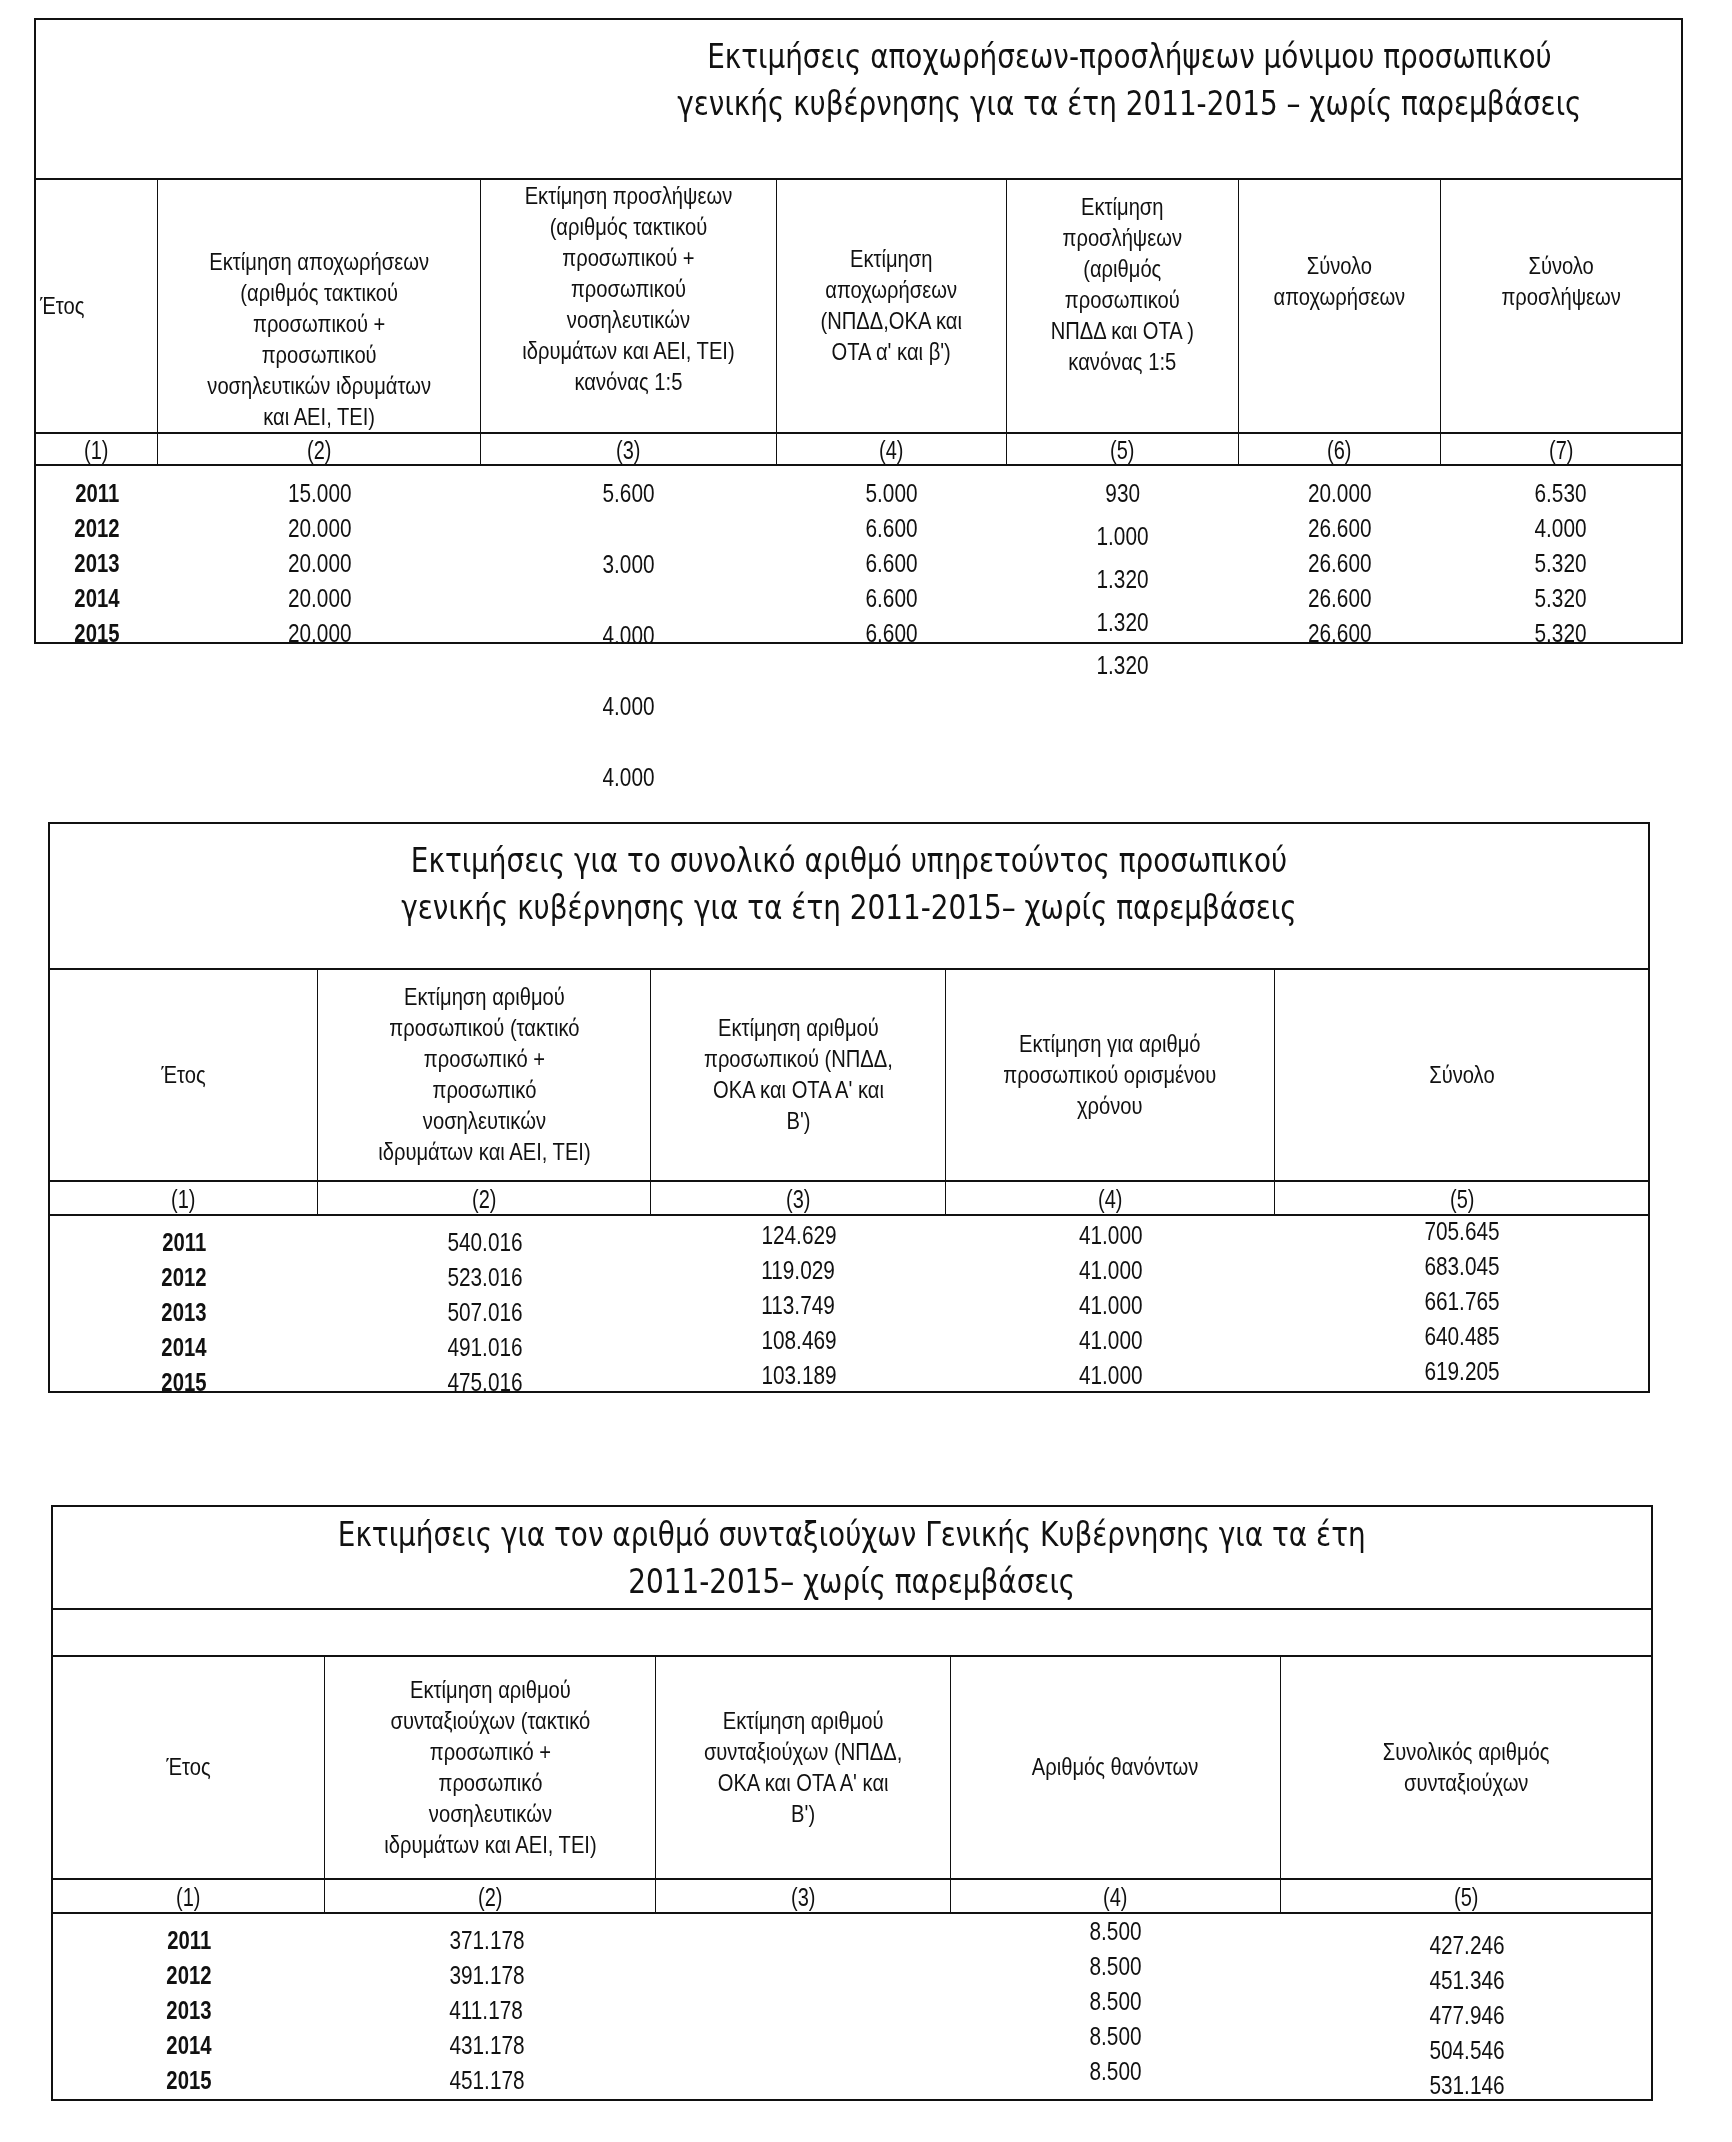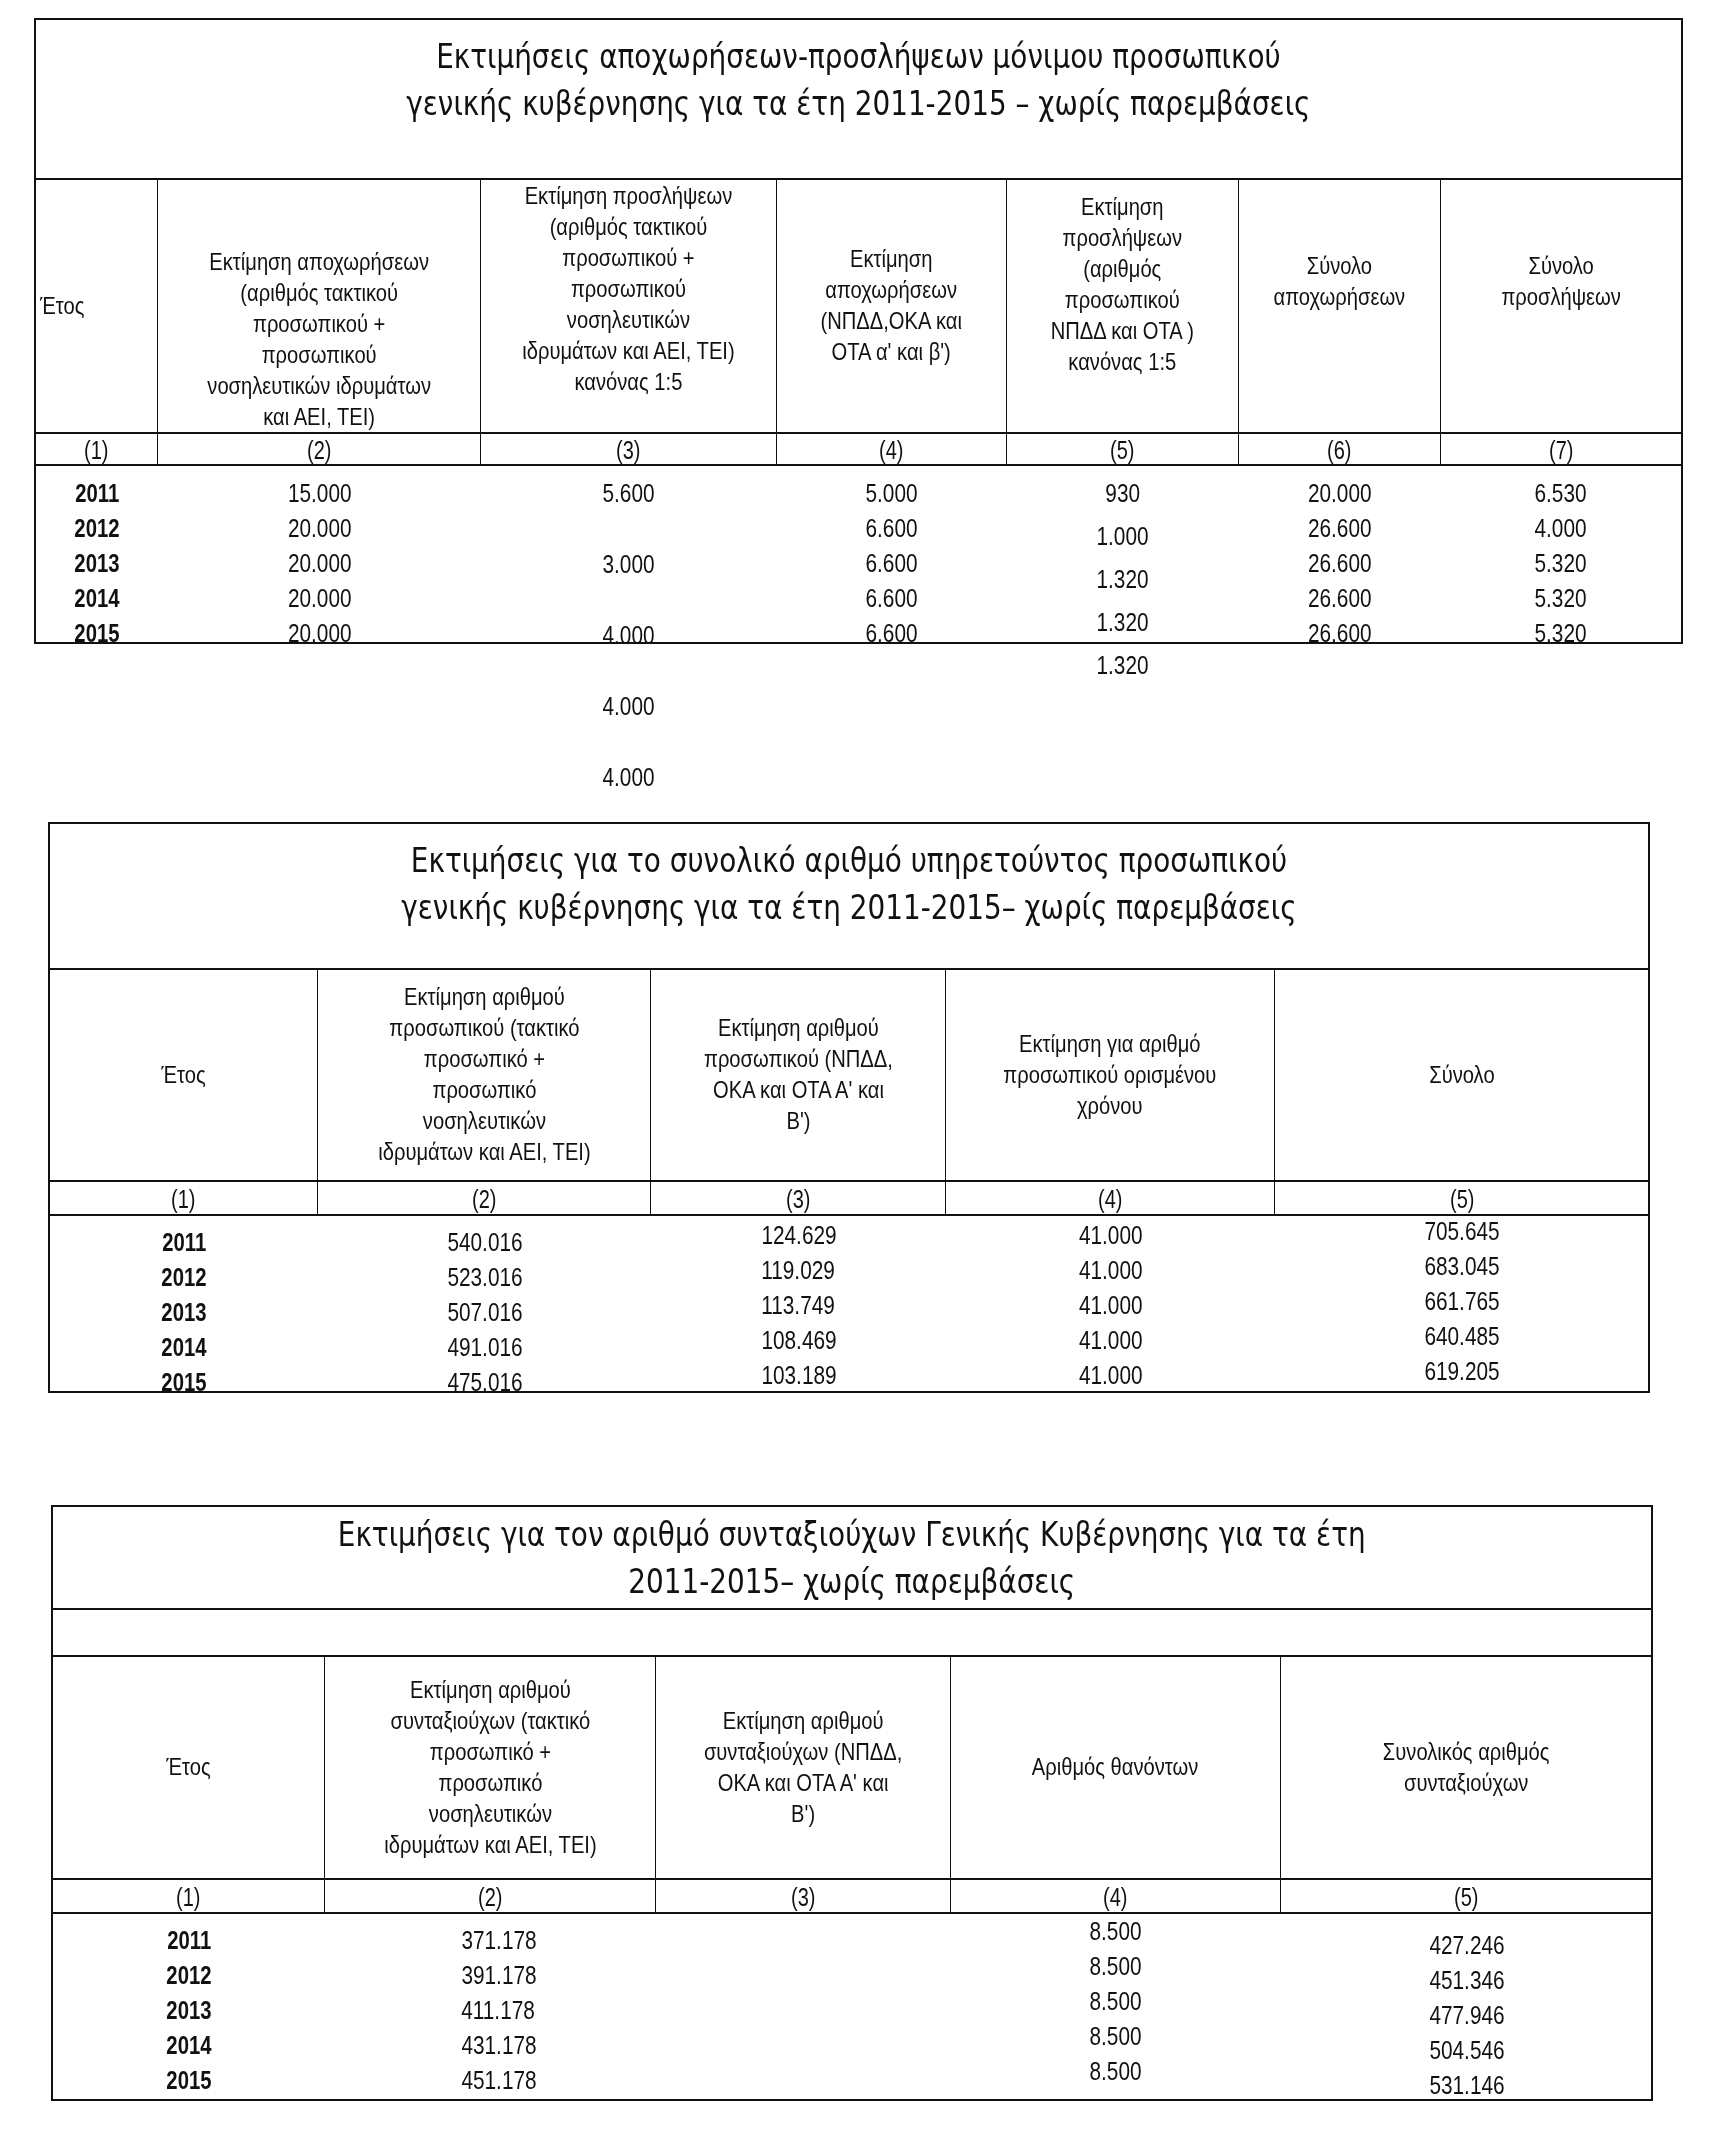--- a/index.html
+++ b/index.html
@@ -20,21 +20,21 @@
   .num-text { font-size:25px; line-height:27px; transform:scaleX(0.8); padding-top:5.4px; }
   .data-area { position:absolute; left:0; right:0; bottom:0; }
   .dcol { position:absolute; top:0; bottom:0; display:flex; flex-direction:column; align-items:center; padding-top:10.8px; }
   .dval { font-size:26px; line-height:35px; transform:scaleX(0.8); white-space:nowrap; }
   .dval.year { font-weight:bold; transform:scaleX(0.78); }
 </style>
 </head>
 <body>
 
 <div class="tbl" style="left:34px; top:18px; width:1649px; height:626px;">
-  <div class="title-band" style="height:158px;">
+  <div class="title-band" style="height:158px;justify-content:flex-end;">
     <div class="title">
       <div>Εκτιμήσεις αποχωρήσεων-προσλήψεων μόνιμου προσωπικού</div>
       <div>γενικής κυβέρνησης για τα έτη 2011-2015 – χωρίς παρεμβάσεις</div>
     </div>
   </div>
   <div class="hdr-row" style="top:158px; height:254px;">
     <div class="cell" style="left:0; width:122px; justify-content:flex-start; padding-left:3.6px;">
       <span class="hdr-text" style="transform-origin:left center;">Έτος</span>
       </div>
     <div class="cell" style="left:122px; width:323px; align-items:flex-end; padding-top:18px;">
@@ -295,21 +295,21 @@
       </div>
   </div>
   <div class="data-area" style="top:405px;">
     <div class="dcol" style="left:0; width:272px;">
       <span class="dval year">2011</span>
       <span class="dval year">2012</span>
       <span class="dval year">2013</span>
       <span class="dval year">2014</span>
       <span class="dval year">2015</span>
     </div>
-    <div class="dcol" style="left:280px; width:331px;">
+    <div class="dcol" style="left:268px; width:331px;">
       <span class="dval">371.178</span>
       <span class="dval">391.178</span>
       <span class="dval">411.178</span>
       <span class="dval">431.178</span>
       <span class="dval">451.178</span>
     </div>
     <div class="dcol" style="left:898px; width:330px; padding-top:1.8px;">
       <span class="dval">8.500</span>
       <span class="dval">8.500</span>
       <span class="dval">8.500</span>

